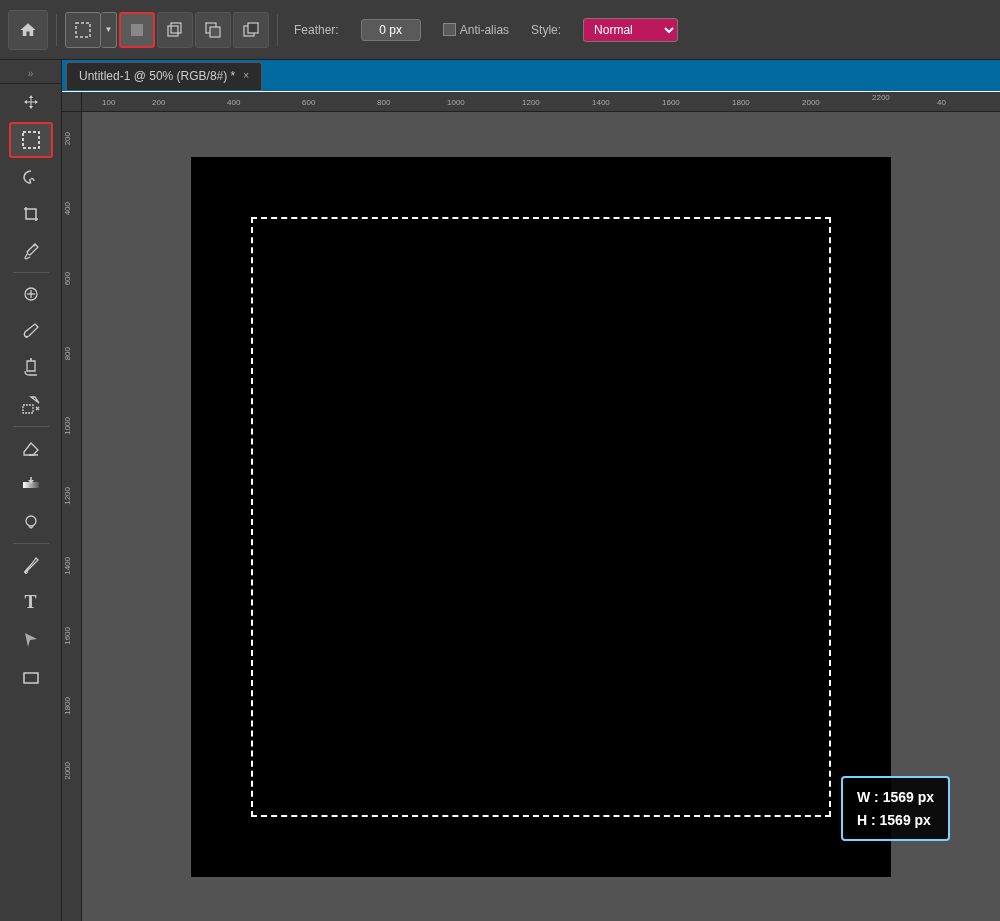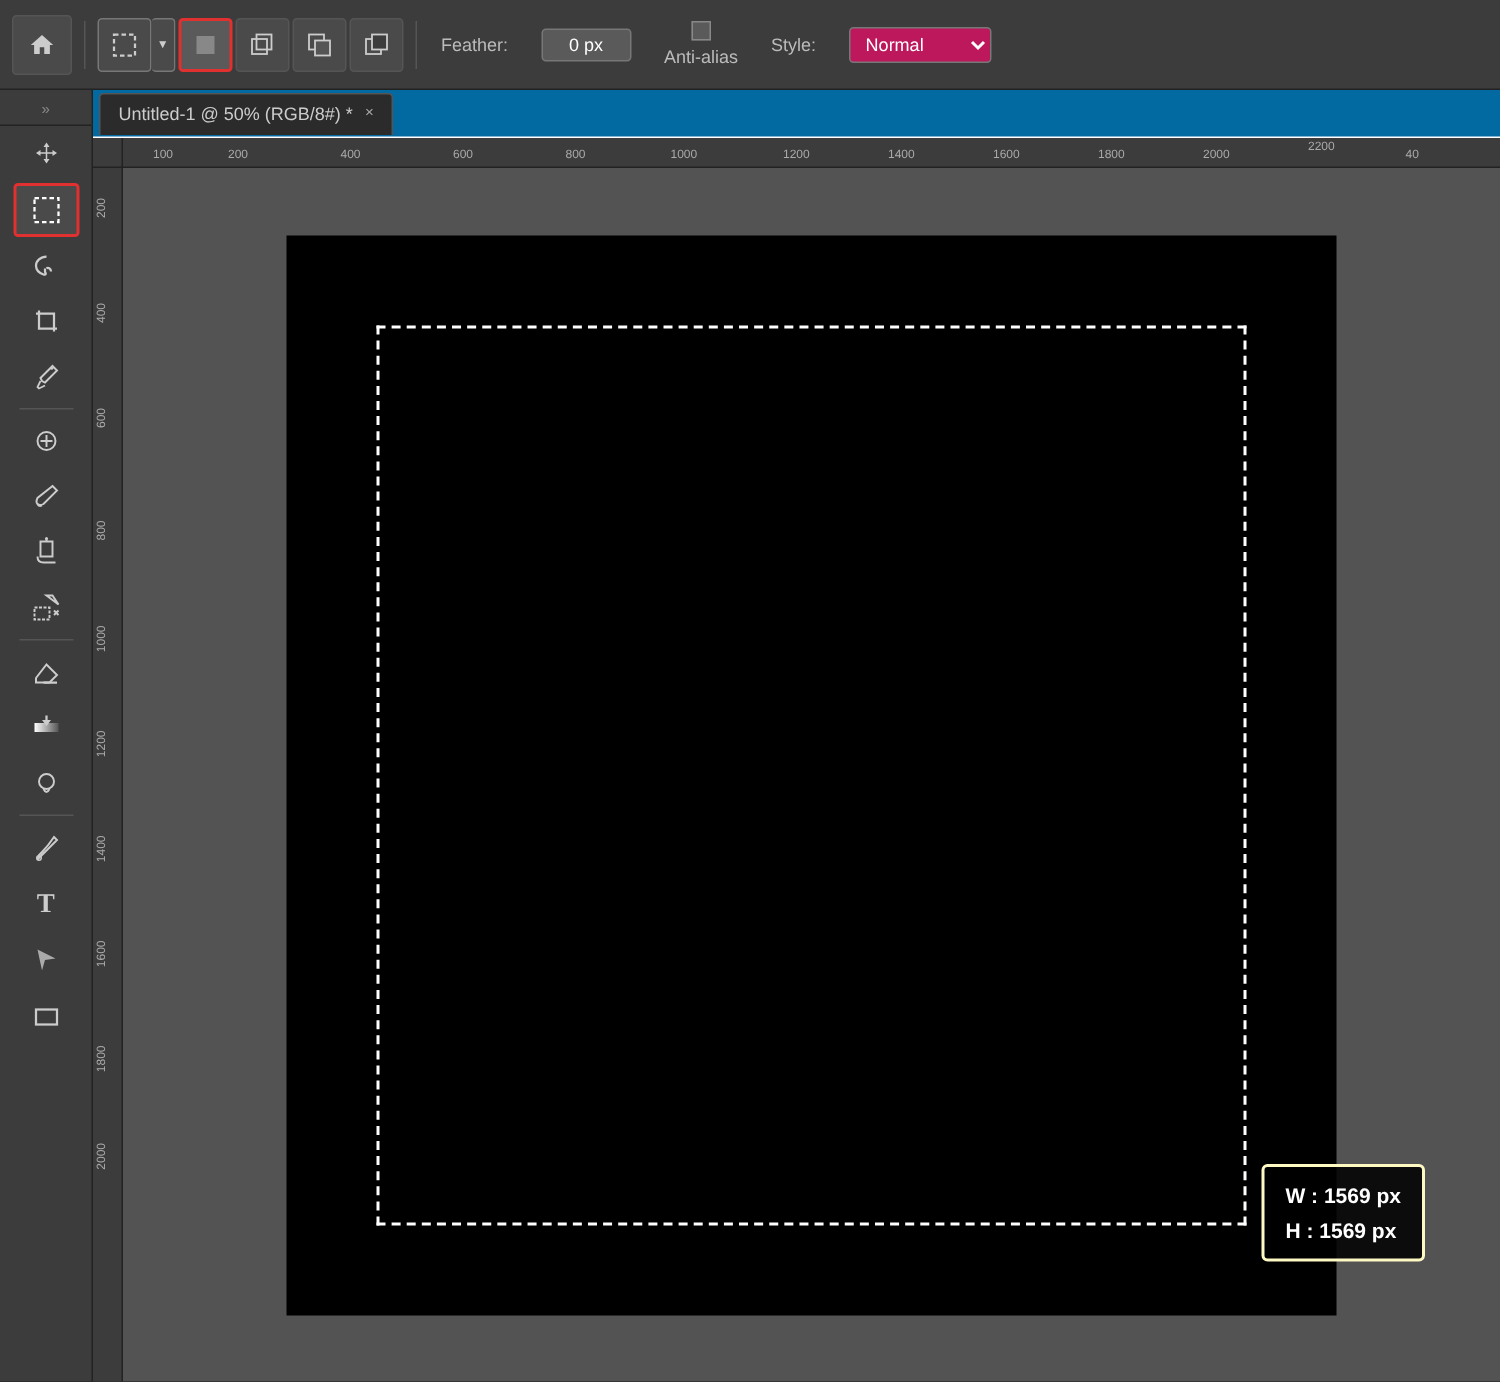--- a/index.html
+++ b/index.html
@@ -100,21 +100,20 @@
       padding: 3px 6px;
       width: 60px;
       font-size: 12px;
       text-align: center;
     }
 
     .option-checkbox-group {
       display: flex;
       align-items: center;
       gap: 4px;
-      flex-direction: column;
     }
 
     .option-checkbox {
       width: 13px;
       height: 13px;
       border: 1px solid #888;
       background: #5a5a5a;
     }
 
     .option-select {
@@ -296,21 +295,21 @@
       border: 2px dashed #fff;
       pointer-events: none;
     }
 
     
     .dimensions-tooltip {
       position: absolute;
       bottom: 80px;
       right: 50px;
       background: rgba(0,0,0,0.85);
-      border: 2px solid #fef9c3;
+      border: 2px solid #7dd3fc;
       border-radius: 4px;
       padding: 8px 14px;
       color: #fff;
       font-size: 14px;
       font-family: Arial, sans-serif;
       font-weight: bold;
       line-height: 1.6;
       pointer-events: none;
     }
 

